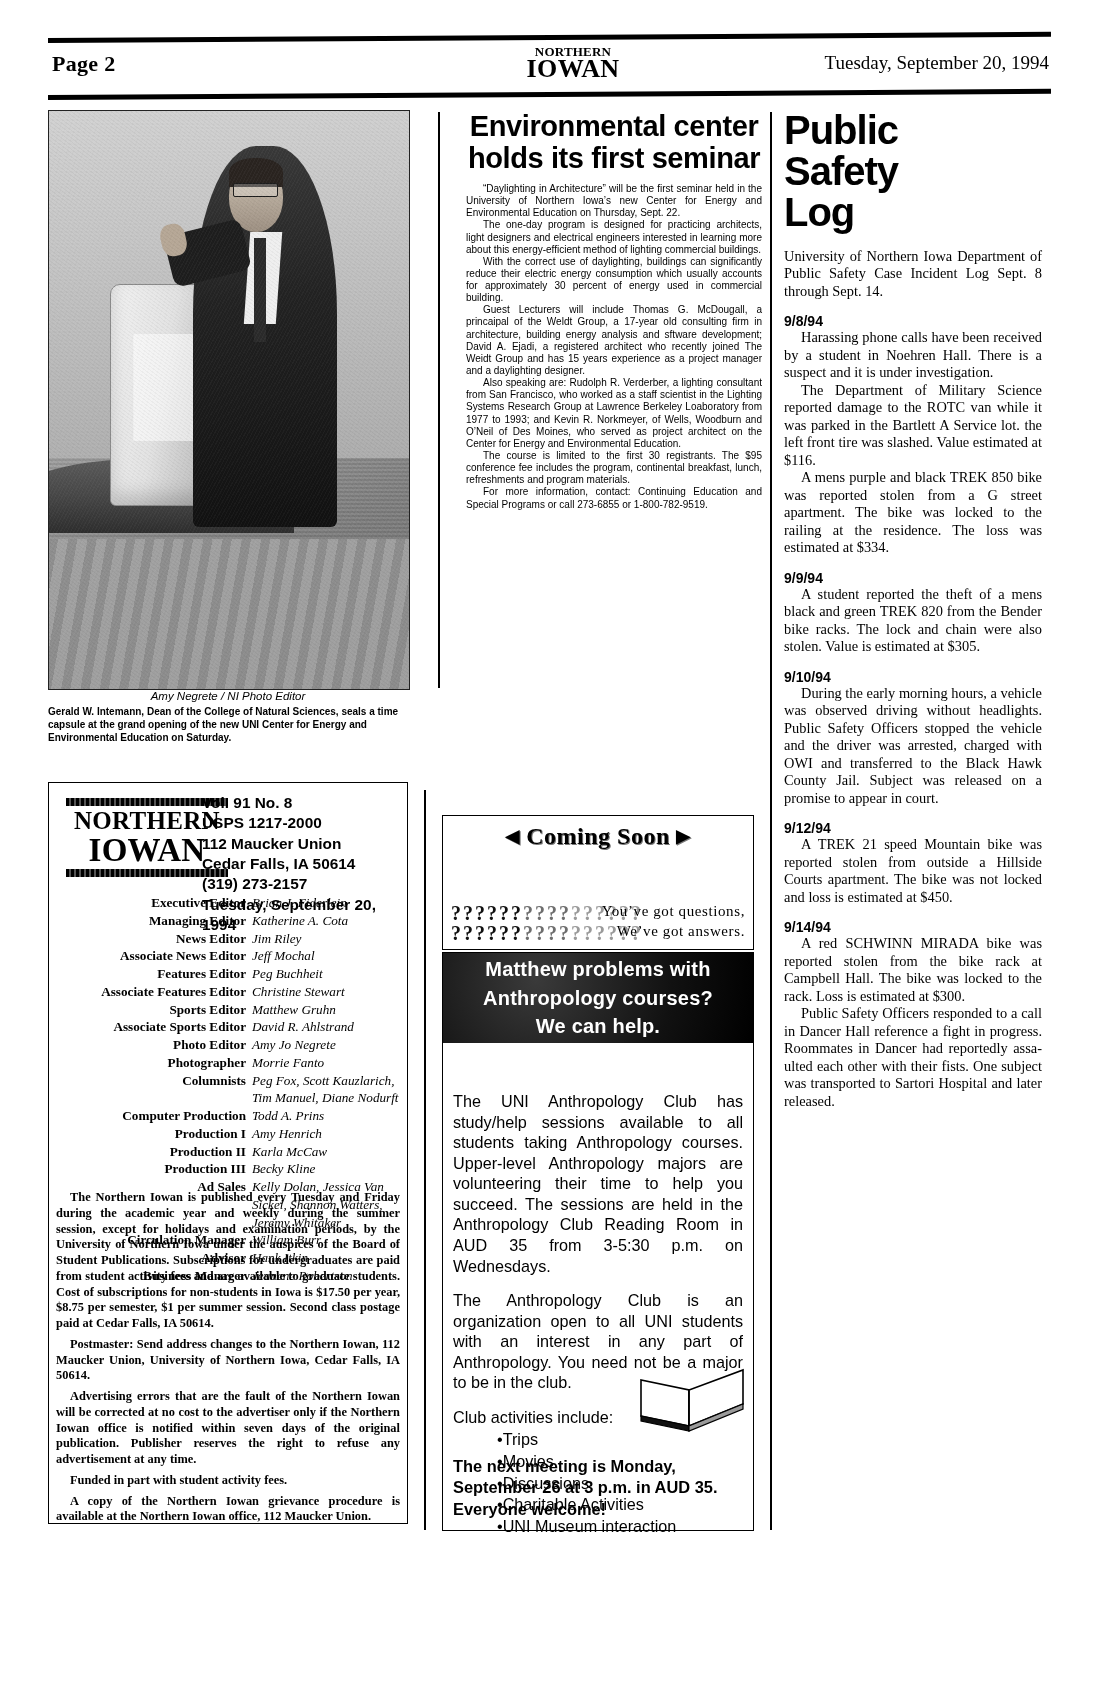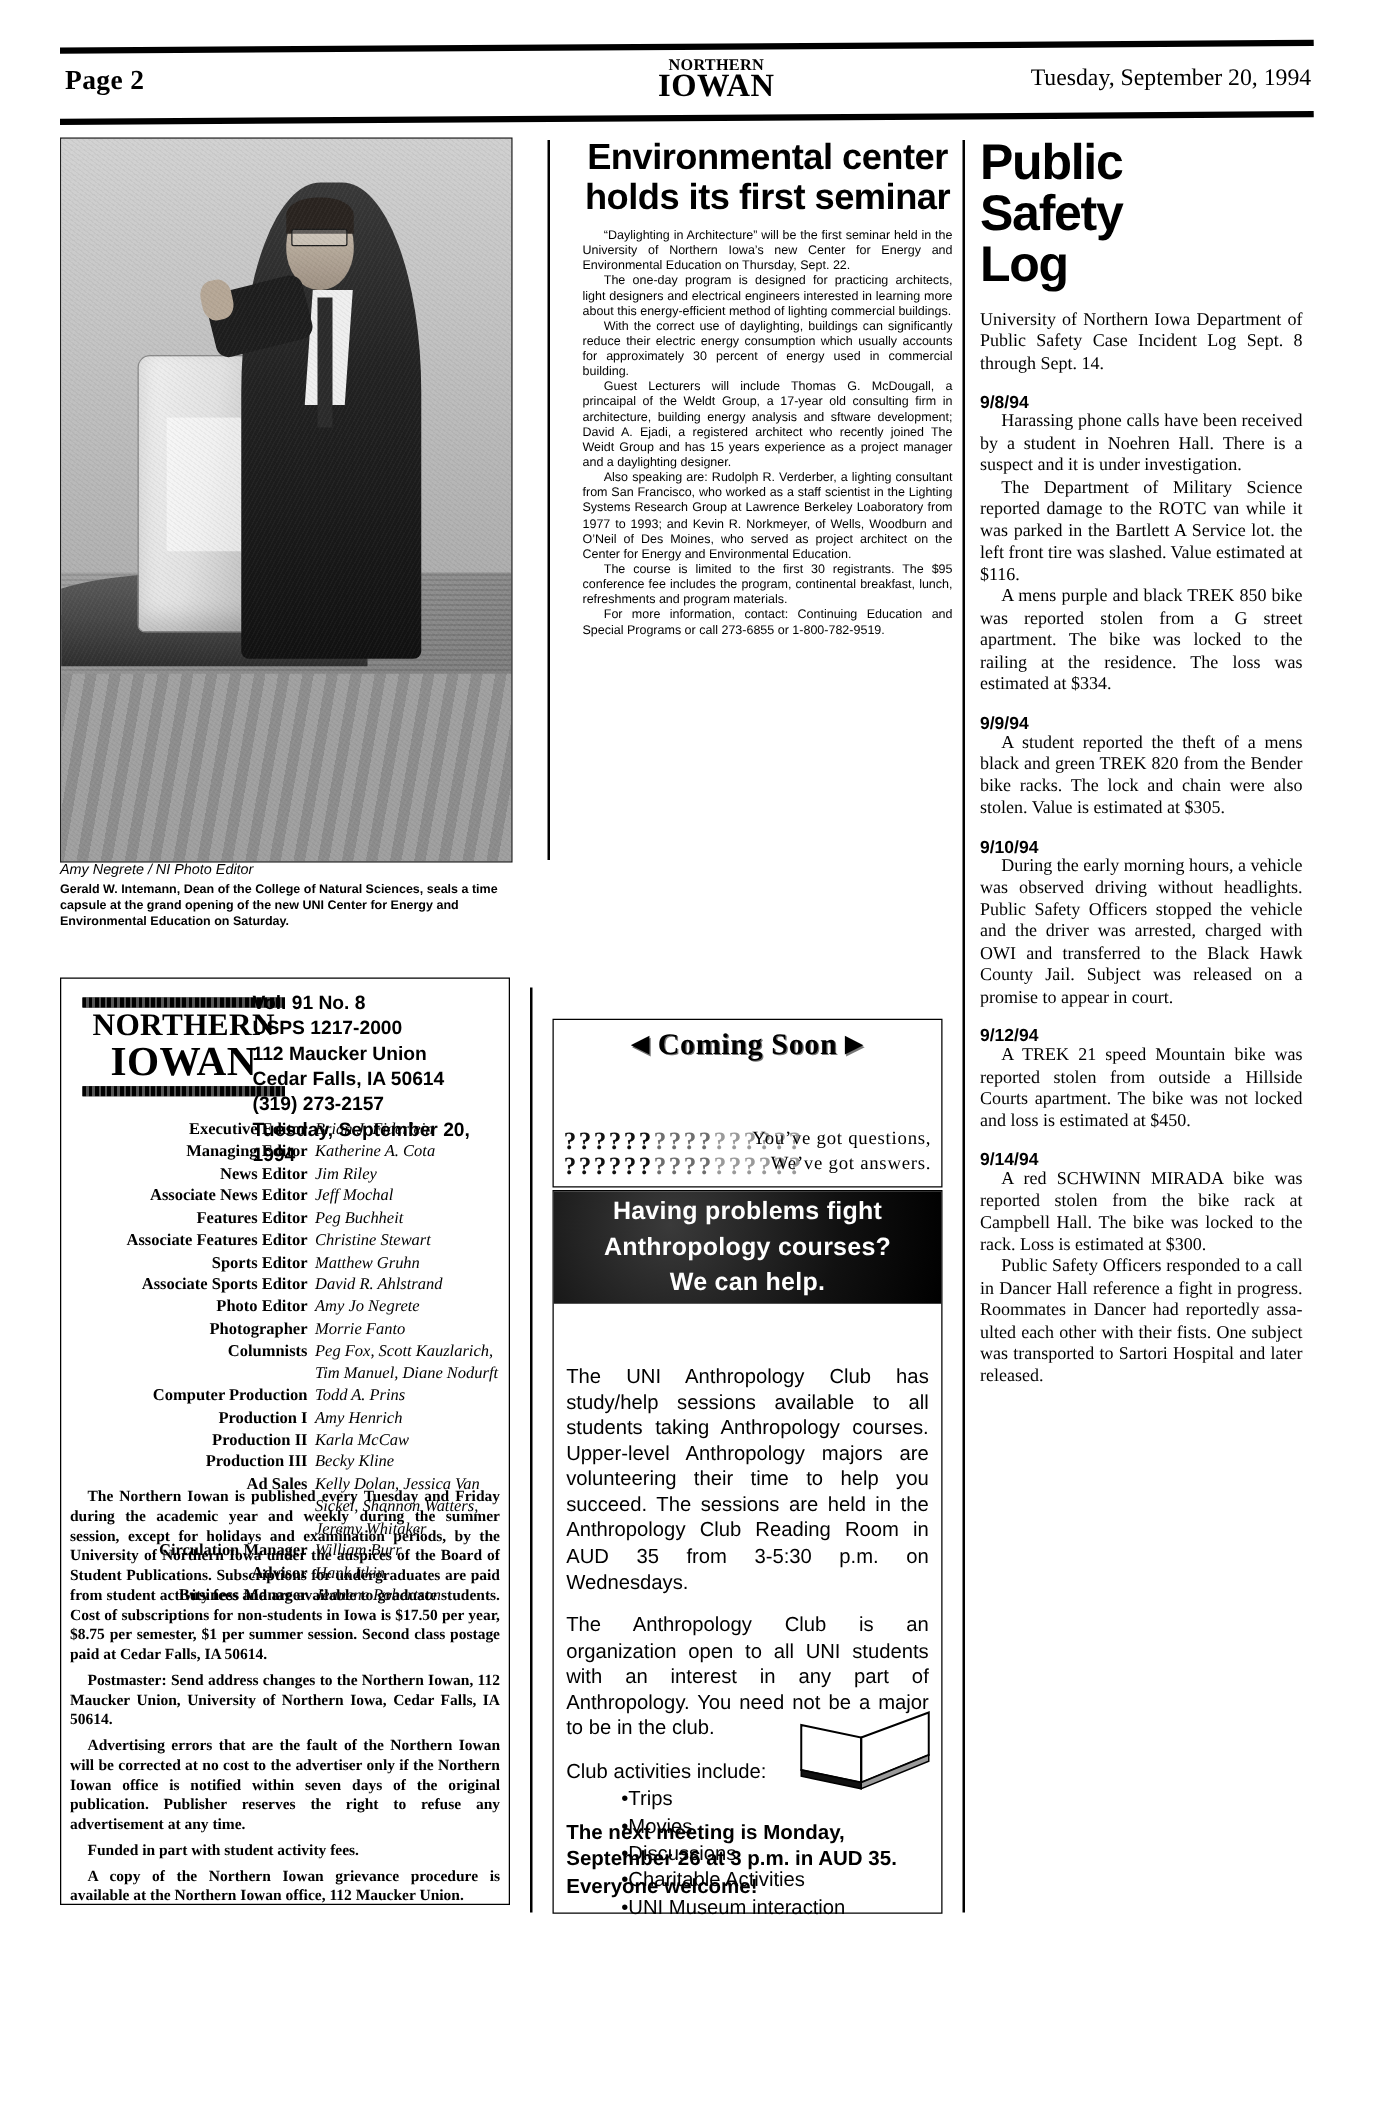--- a/index.html
+++ b/index.html
@@ -56,21 +56,21 @@
   .ph-shirt{position:absolute;left:55%;top:21%;width:9%;height:16%;background:#efefef;
      transform:skewX(-4deg);}
   .ph-tie{position:absolute;left:57%;top:22%;width:3.2%;height:18%;background:#2b2b2b;}
   .ph-arm{position:absolute;left:33%;top:20%;width:22%;height:9%;background:#1e1e1e;
      border-radius:10px;transform:rotate(-14deg);}
   .ph-hand{position:absolute;left:31%;top:19.5%;width:7%;height:5.5%;border-radius:40%;
      background:#b6a796;transform:rotate(-12deg);}
   .ph-grain{position:absolute;inset:0;opacity:.35;
      background-image:repeating-linear-gradient(37deg, rgba(0,0,0,.10) 0 1px, transparent 1px 3px),
         repeating-linear-gradient(118deg, rgba(255,255,255,.10) 0 1px, transparent 1px 3px);}
-  .photo-credit{position:absolute;left:48px;top:690px;width:360px;text-align:left;
+  .photo-credit{position:absolute;left:48px;top:690px;width:360px;text-align:center;
      font-style:italic;font-size:11.5px;font-family:"Liberation Sans",sans-serif;}
   .photo-cap{position:absolute;left:48px;top:705px;width:368px;
      font-family:"Liberation Sans",sans-serif;font-weight:bold;font-size:10px;line-height:1.32;}
 
   
   .art{position:absolute;left:466px;top:110px;width:296px;}
   .art h1{margin:0;font-family:"Liberation Sans",sans-serif;font-weight:bold;
      font-size:29px;line-height:1.12;letter-spacing:-0.4px;text-align:center;}
   .art p{margin:0;font-size:10px;line-height:1.215;text-align:justify;
      text-indent:17px;font-family:Liberation Sans, sans-serif;}
@@ -341,21 +341,21 @@
       <div class="qtext">You’ve got questions,</div>
     </div>
     <div class="qrow r2">
       <div class="qm"><span>?</span><span>?</span><span>?</span><span>?</span><span>?</span><span>?</span><span>?</span><span>?</span><span>?</span><span>?</span><span>?</span><span>?</span><span>?</span><span>?</span><span>?</span><span>?</span></div>
       <div class="qtext">We’ve got answers.</div>
     </div>
   </div>
 
   <div class="ada">
     <div class="banner">
-      <div class="bl">Having problems fight</div>
+      <div class="bl">Matthew problems with</div>
       <div class="bl">Anthropology courses?</div>
       <div class="bl">We can help.</div>
     </div>
     <div class="body">
       <p>The UNI Anthropology Club has study/help sessions available to all students taking Anthropology courses.  Upper-level Anthropology majors are volunteering their time to help you succeed.  The sessions are held in the Anthropology Club Reading Room in AUD 35 from 3-5:30 p.m. on Wednesdays.</p>
       <p>The Anthropology Club is an organization open to all UNI students with an interest in any part of Anthropology.  You need not be a major to be in the club.</p>
       <p class="nojust" style="margin-bottom:2px;">Club activities include:</p>
       <ul class="bullets">
         <li>•Trips</li>
         <li>•Movies</li>

